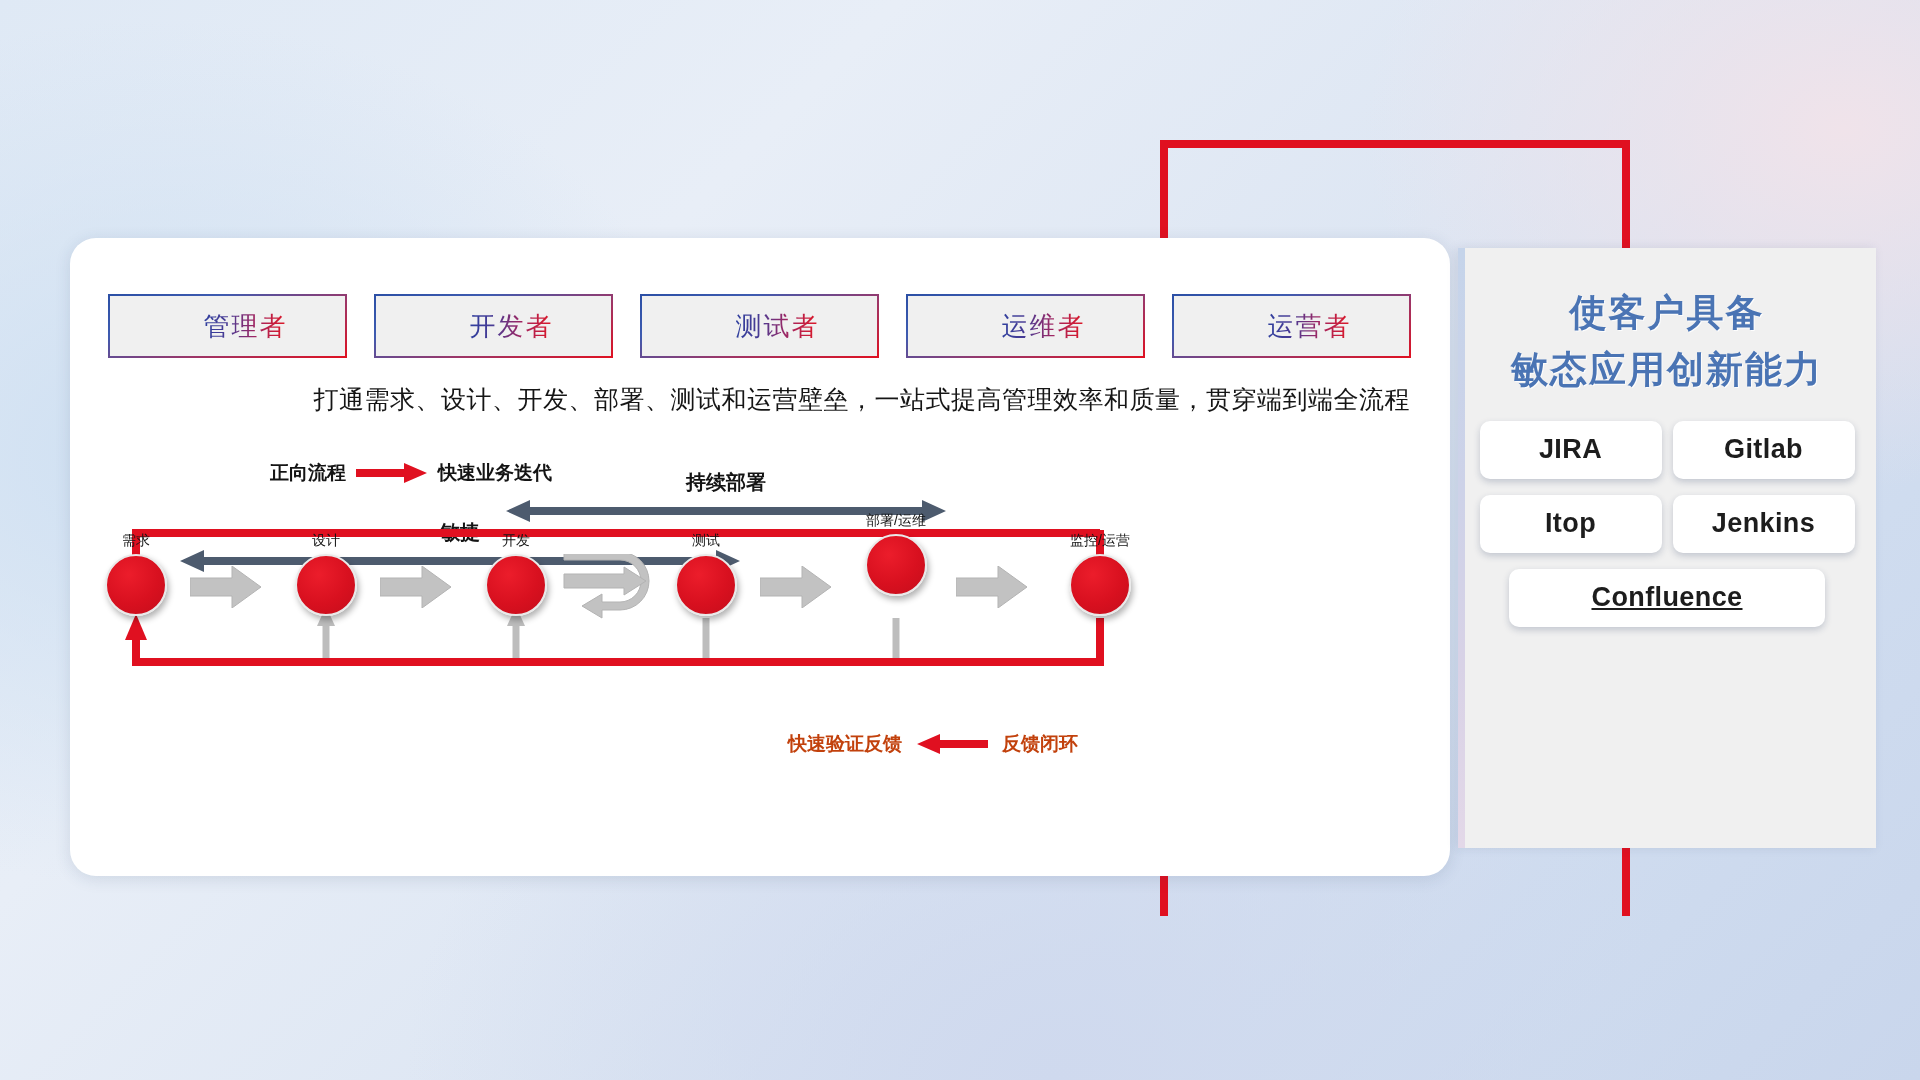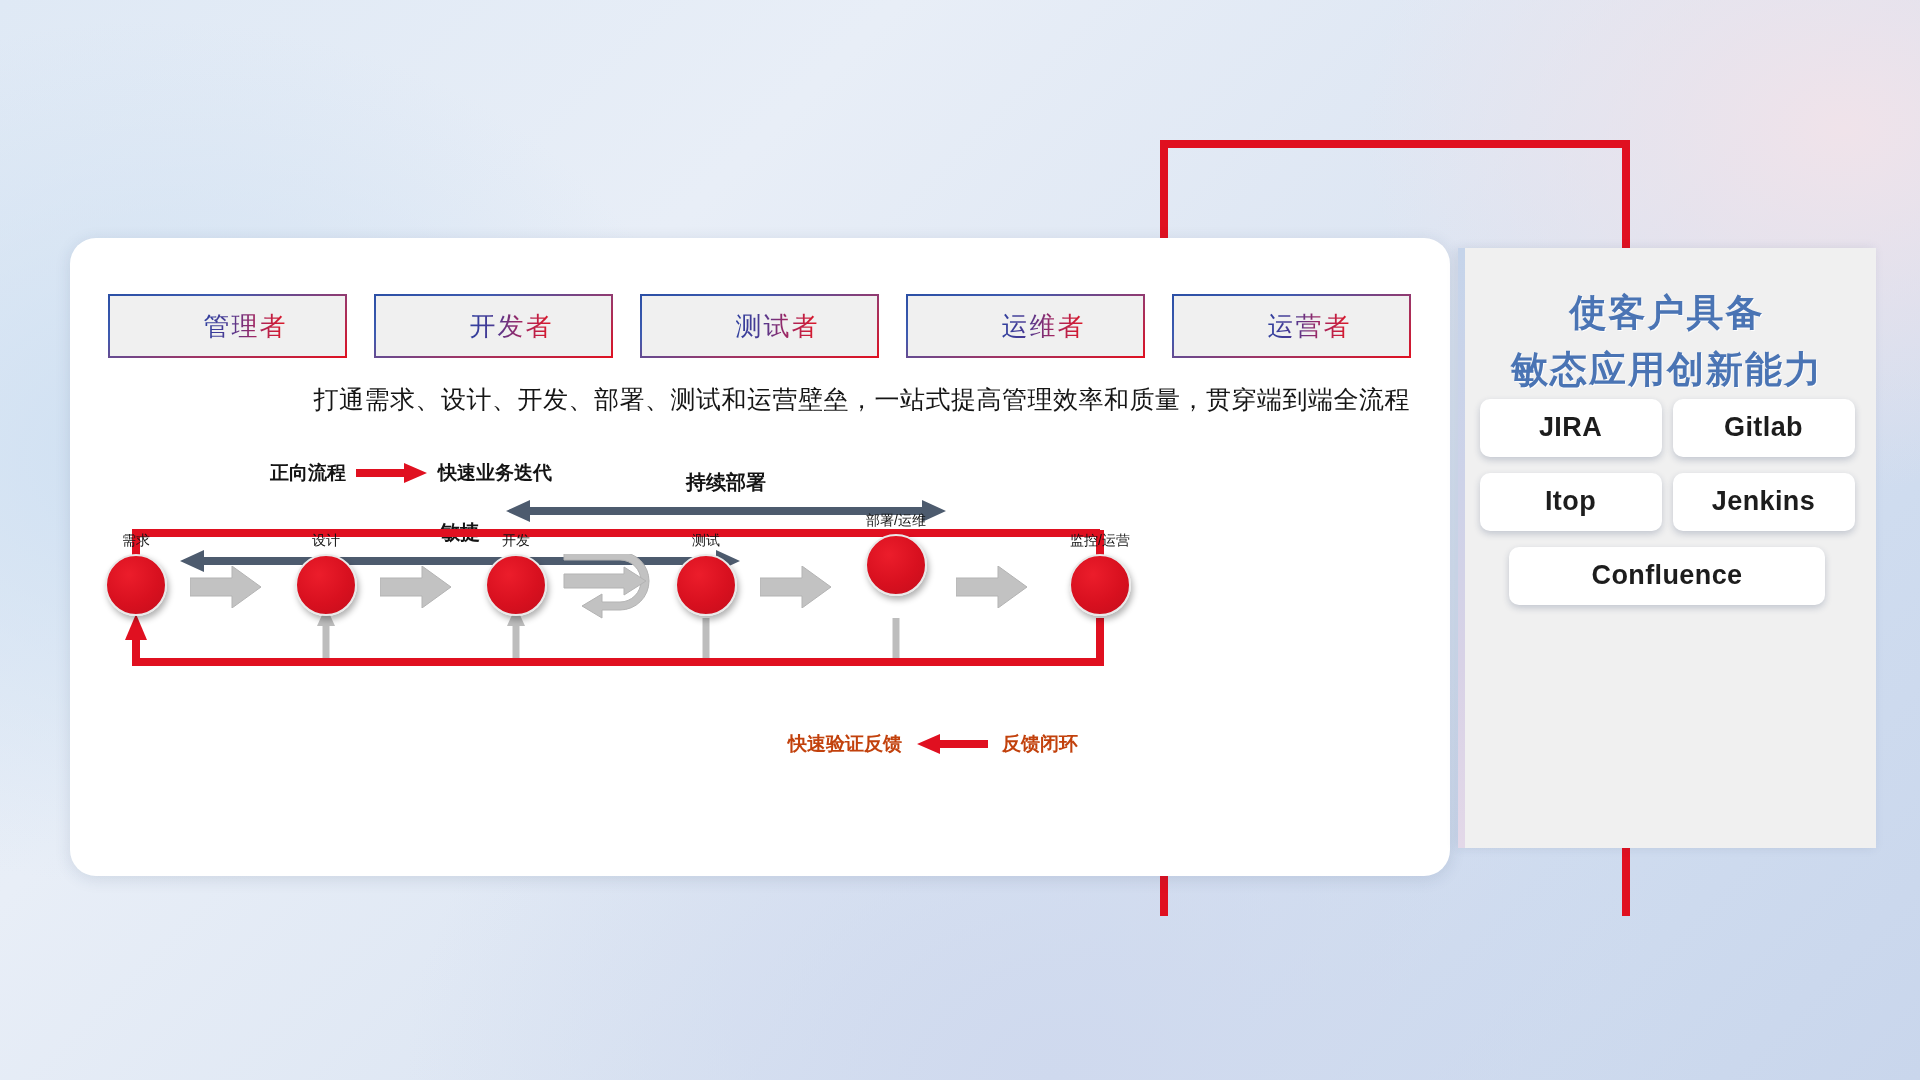--- a/index.html
+++ b/index.html
@@ -99,29 +99,29 @@
   .panel-edge {
     position: absolute; left: 0; top: 0; width: 7px; height: 100%;
     background: linear-gradient(180deg, #c5d4ea 0%, #cdd2e8 40%, #d8d2e6 70%, #e3d8e8 100%);
   }
   .panel-title {
     margin-top: 36px; text-align: center;
     font-size: 37px; font-weight: bold; color: #4a74b4;
     line-height: 1.55; letter-spacing: 2px;
     text-shadow: 1px 1px 0 rgba(255,255,255,0.85);
   }
-  .chips { padding: 0 12px; display: flex; flex-wrap: wrap; gap: 16px 11px; justify-content: center; }
+  .chips { margin-top: 22px; padding: 0 12px; display: flex; flex-wrap: wrap; gap: 16px 11px; justify-content: center; }
   .chip {
     width: 182px; height: 58px; border-radius: 10px;
     background: #ffffff;
     box-shadow: 0 3px 7px rgba(30,50,90,0.22);
     display: flex; align-items: center; justify-content: center;
     font-size: 27px; font-weight: bold; color: #1d1d1d; letter-spacing: 0.4px;
   }
-  .chip.wide { width: 316px; }
+  .chip.wide { width: 316px; text-decoration: underline; }
 </style>
 </head>
 <body>
 
 <div class="stage">
 
   <svg class="bracket" viewBox="0 0 470 780" width="470" height="780">
     <path d="M 4 776 L 4 4 L 466 4 L 466 776" fill="none" stroke="#e01020" stroke-width="8"></path>
   </svg>
 

